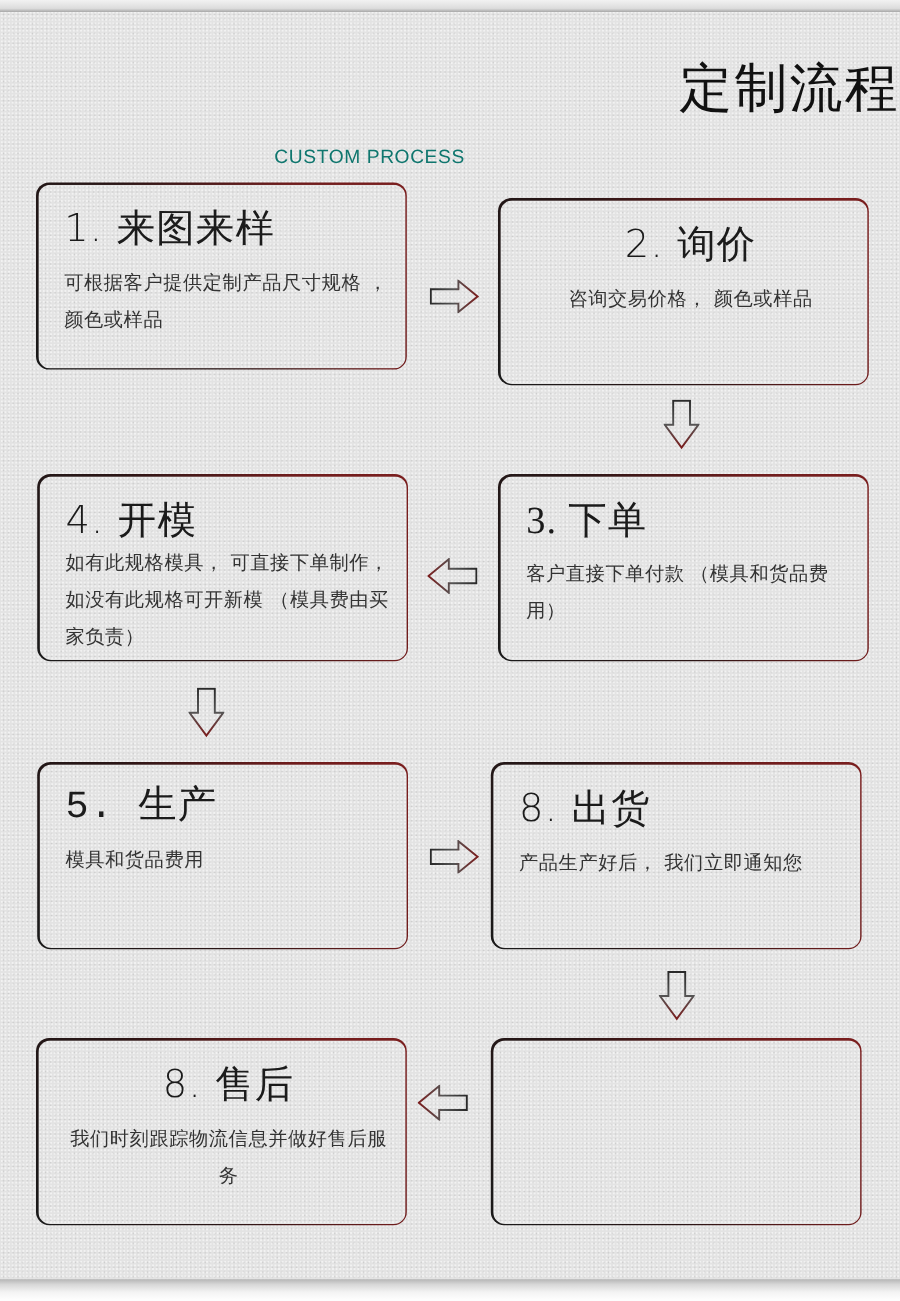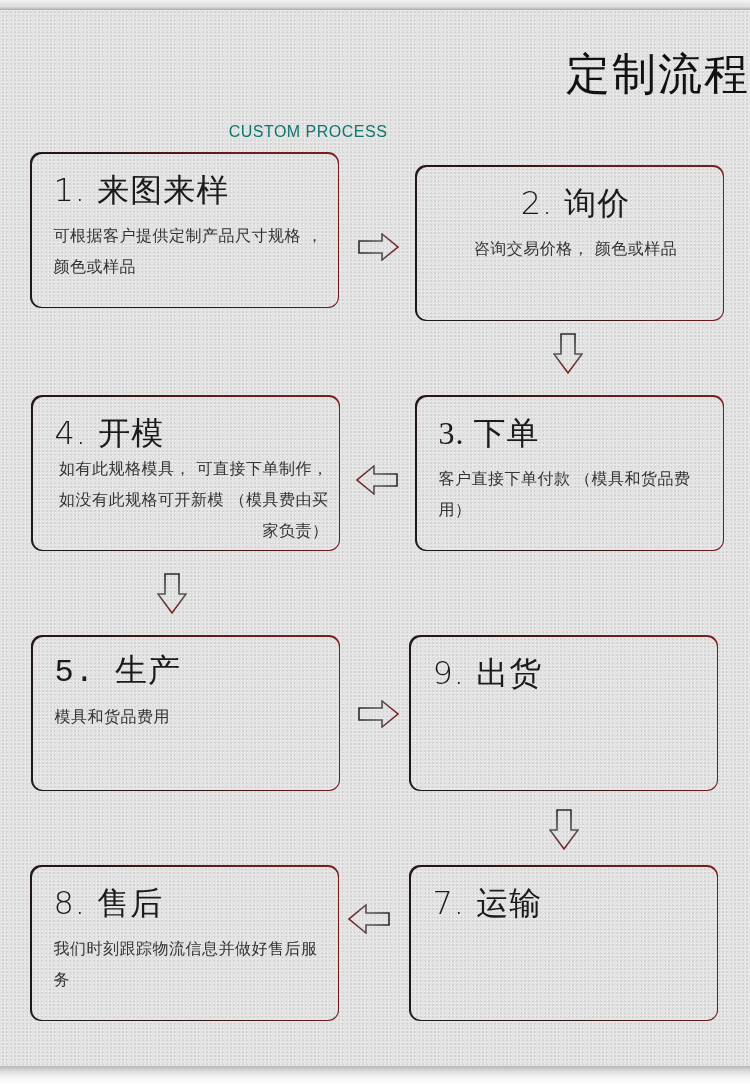--- a/index.html
+++ b/index.html
@@ -50,21 +50,21 @@
     padding:16px 10px 0 22px;
   }
   .card-title {
     font-size:32px; color:#1b1b1b; line-height:40px; font-weight:300;
     letter-spacing:1px;
   }
   .card-desc {
     margin-top:10px; font-size:16px; color:#333; line-height:31px;
     letter-spacing:0.5px;
   }
-  .card.tight .card-desc { margin-top:0px;text-align:right; }
+  .card.tight .card-desc { margin-top:0px; }
   .arrow { position:absolute; }
   .arrow svg { display:block; }
 </style>
 </head>
 <body>
 
 <div class="canvas"></div>
 <div class="top-band"></div>
 <div class="bottom-band"></div>
 
@@ -145,38 +145,38 @@
     <div class="card-desc">模具和货品费用</div>
   </div>
 </div>
 <div class="arrow" style="left:358px; top:700px;">
   <svg width="42" height="28" viewBox="0 0 42 28">
       <path d="M1 8 H24 V1 L40 14 L24 27 V20 H1 Z" fill="none" stroke="url(#gH)" stroke-width="1.6"></path>
     </svg>
 </div>
 <div class="card" style="left:409px; top:635px;">
   <div class="card-inner">
-    <div class="card-title">9. 出货</div>
+    <div class="card-title">8. 出货</div>
+    <div class="card-desc">产品生产好后， 我们立即通知您</div>
   </div>
 </div>
 
 <div class="arrow" style="left:549px; top:809px;">
   <svg width="30" height="42" viewBox="0 0 30 42">
       <path d="M8 1 H22 V21 H29 L15 40 L1 21 H8 Z" fill="none" stroke="url(#gV)" stroke-width="1.6"></path>
     </svg>
 </div>
 
-<div class="card" style="left:30px; top:865px;">
+<div class="card" style="left:30px; top:865px;text-align:center;">
   <div class="card-inner">
     <div class="card-title">8. 售后</div>
     <div class="card-desc">我们时刻跟踪物流信息并做好售后服务</div>
   </div>
 </div>
 <div class="arrow" style="left:348px; top:904px;">
   <svg width="42" height="30" viewBox="0 0 42 30">
       <path d="M41 9 H18 V1 L1 15 L18 29 V21 H41 Z" fill="none" stroke="url(#gHr)" stroke-width="1.6"></path>
     </svg>
 </div>
 <div class="card" style="left:409px; top:865px;">
   <div class="card-inner">
-    <div class="card-title">7. 运输</div>
   </div>
 </div>
 
 </body></html>

